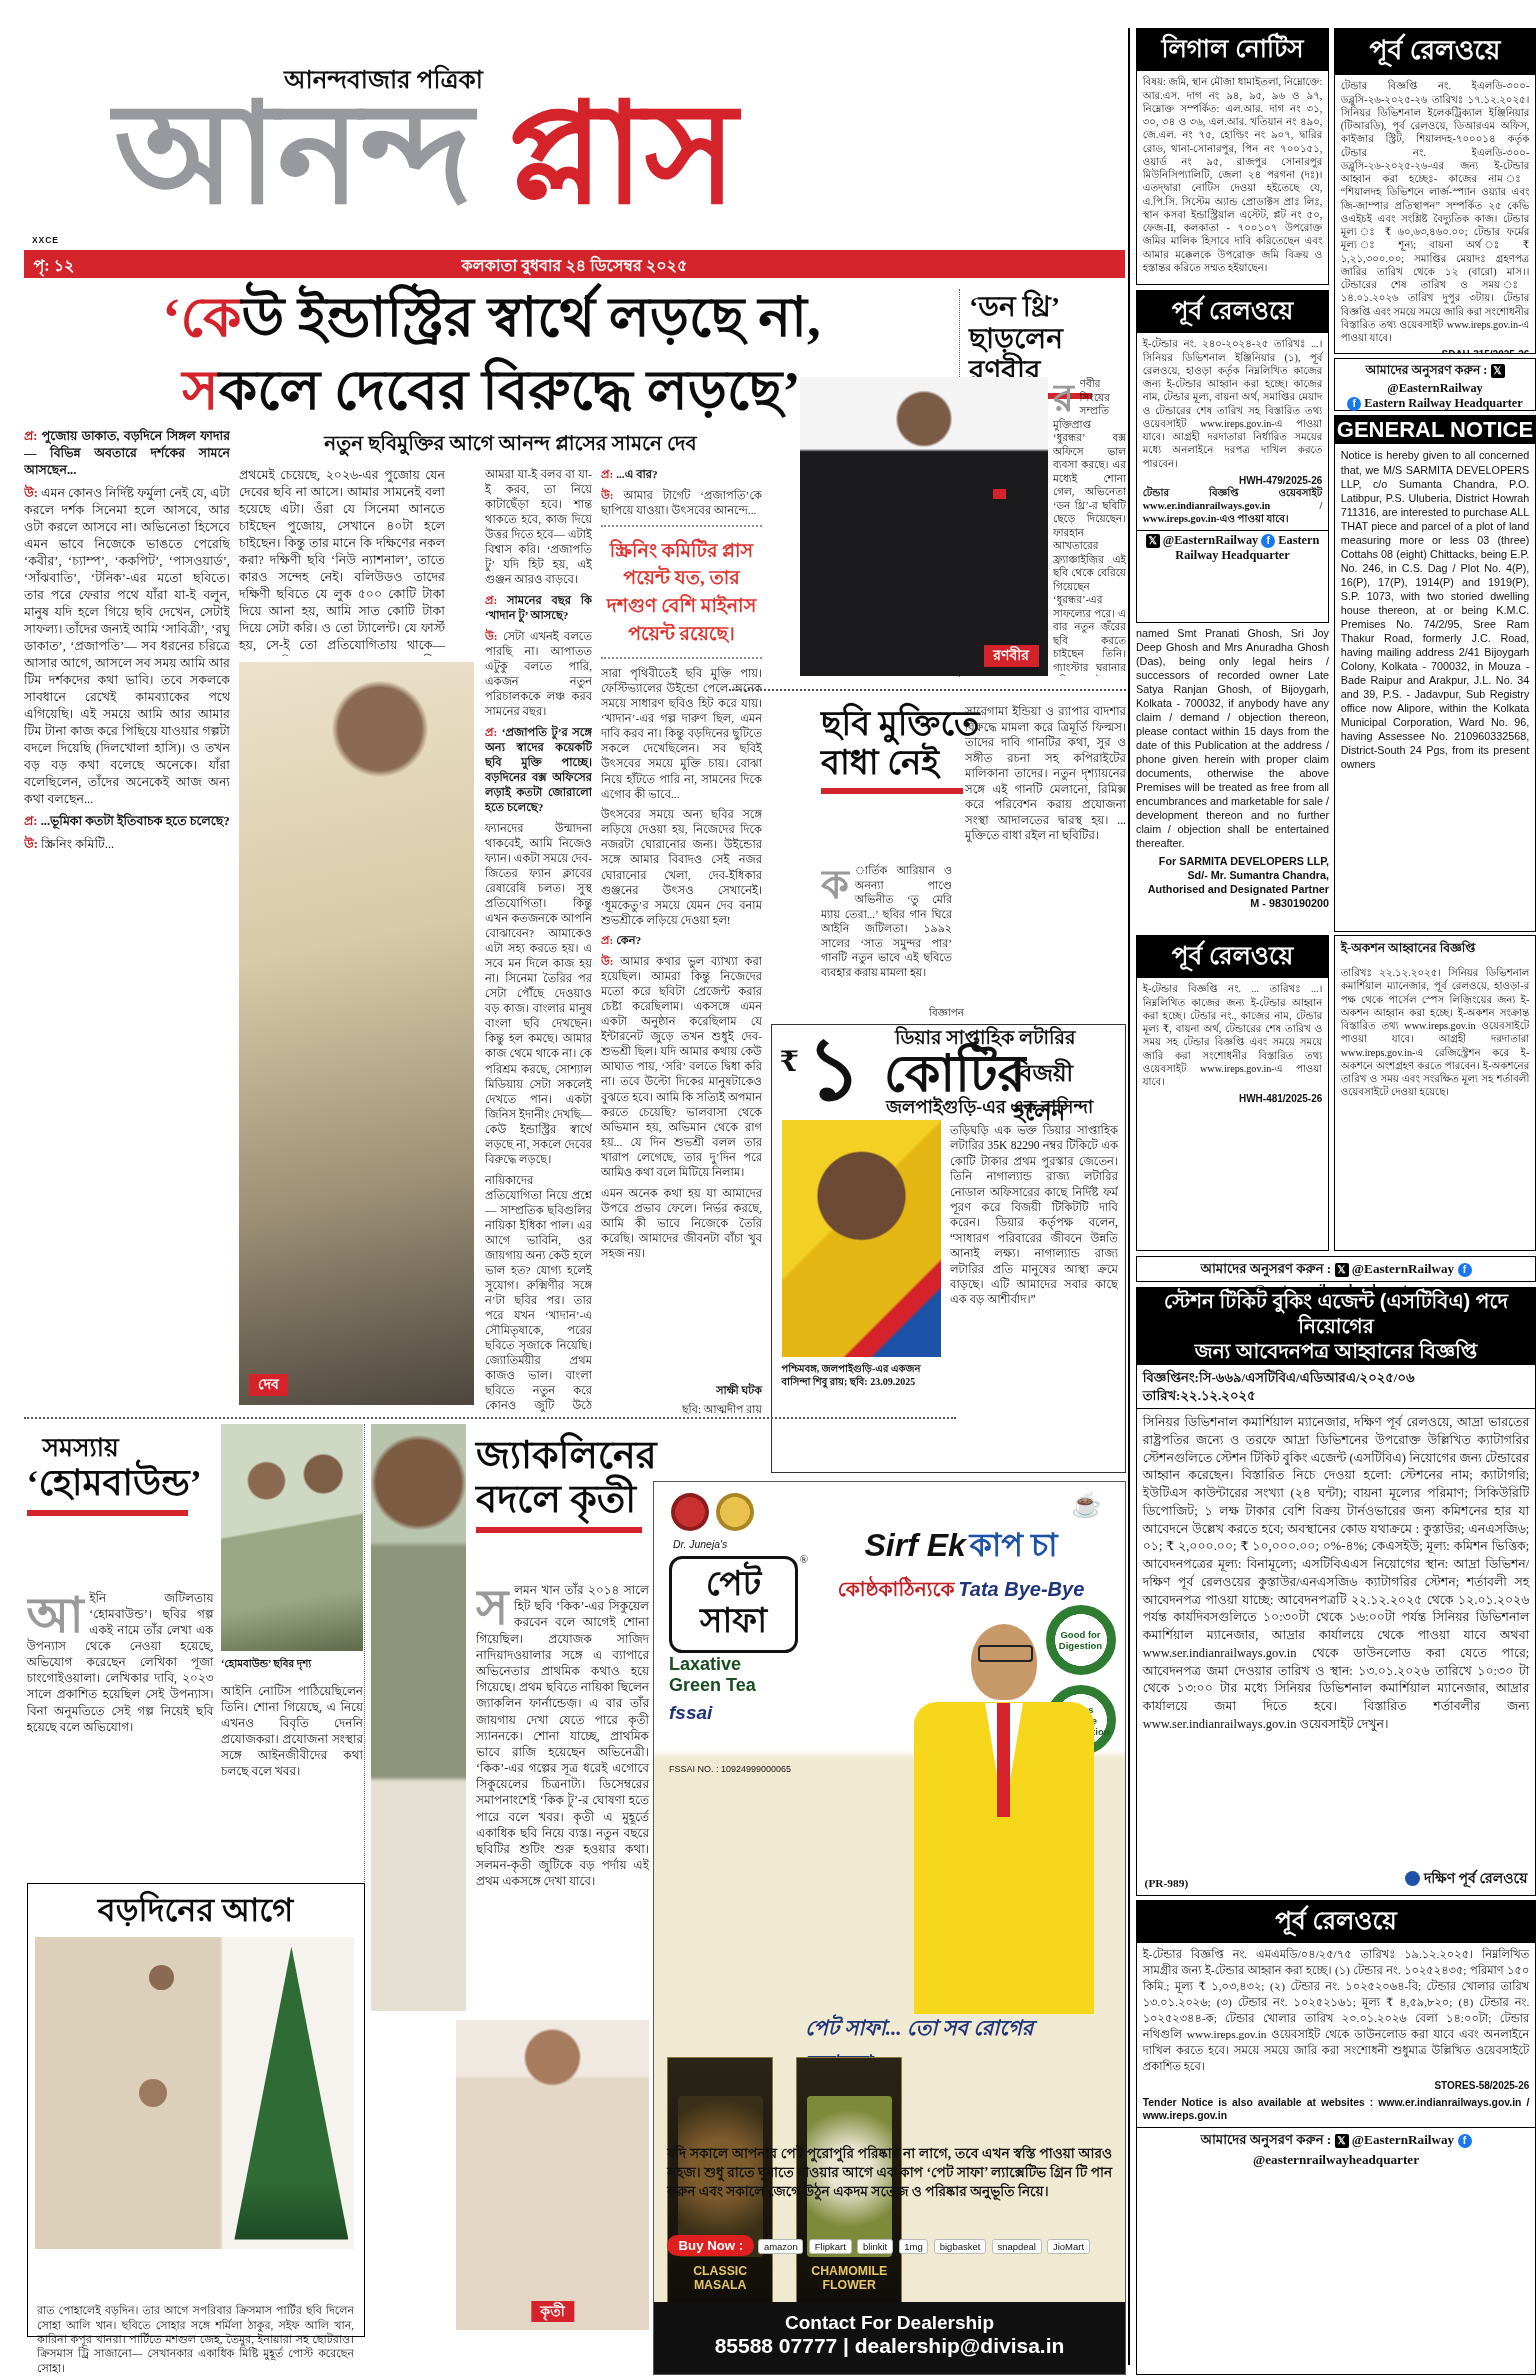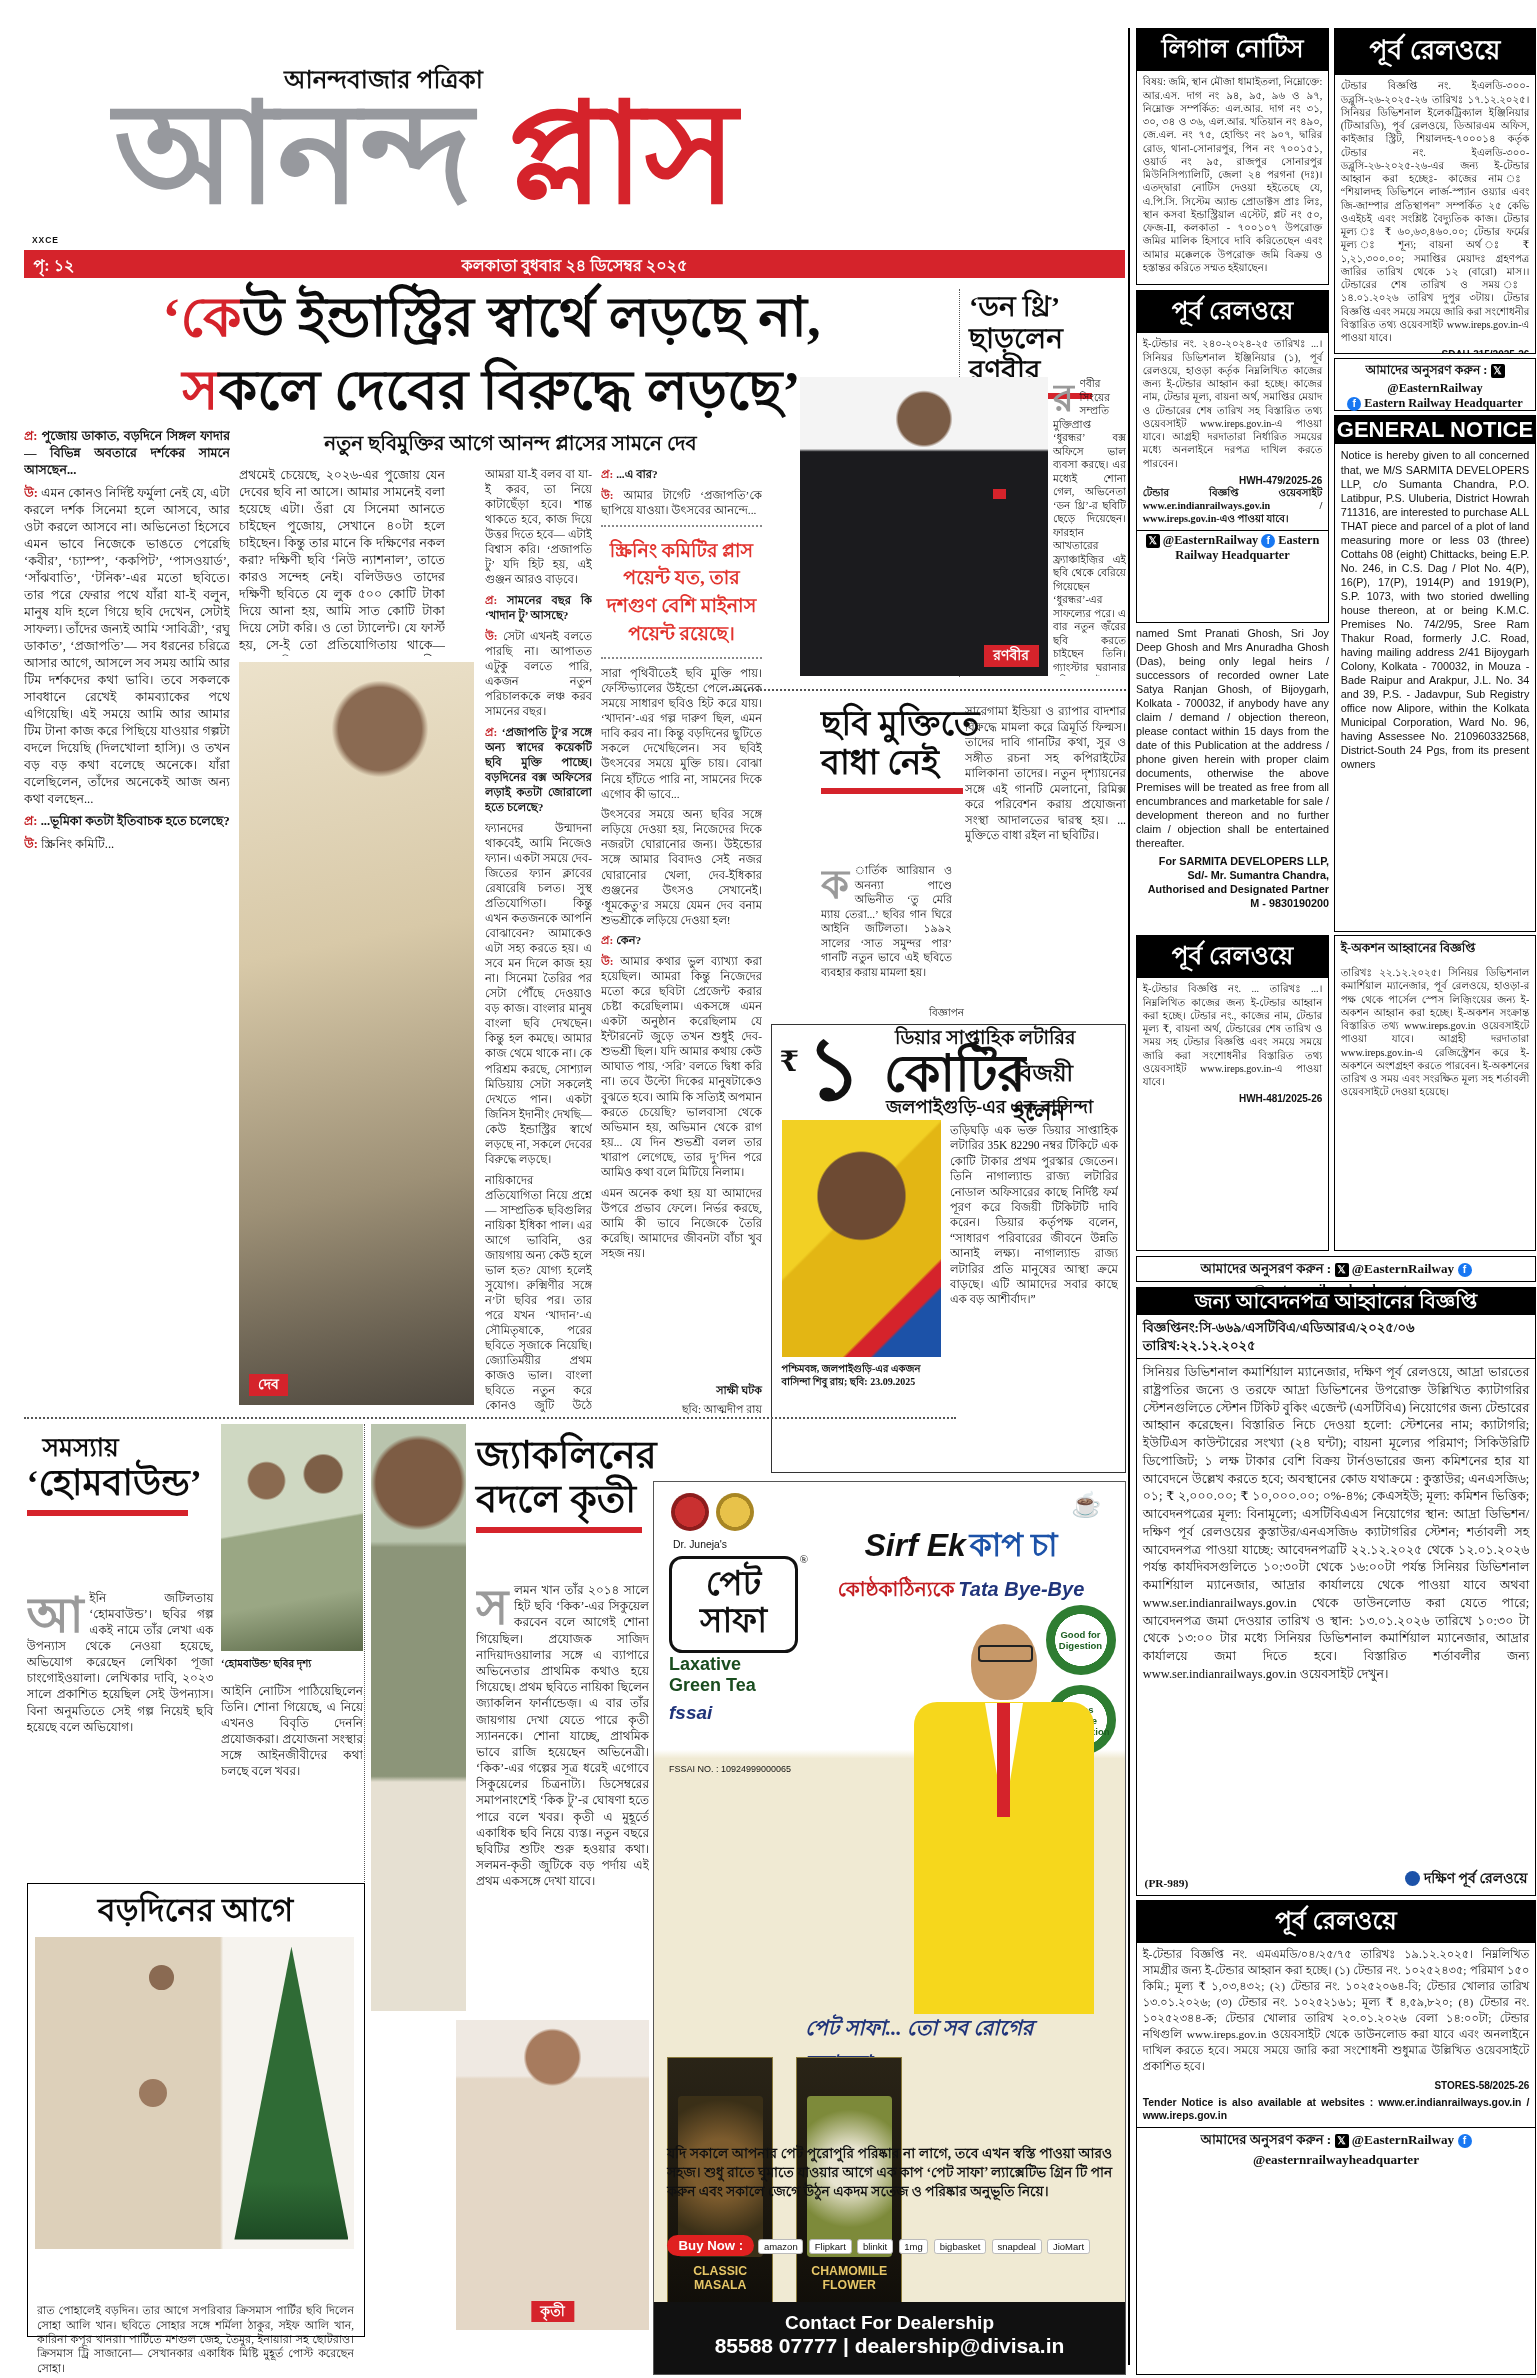--- a/index.html
+++ b/index.html
@@ -228,21 +228,21 @@
     <div class="just ovh" style="margin:318px 9.5px 0 9.5px;padding-top:57px;font-size:11px;line-height:1.3;">রাত পোহালেই বড়দিন। তার আগে সপরিবার ক্রিসমাস পার্টির ছবি দিলেন সোহা আলি খান। ছবিতে সোহার সঙ্গে শর্মিলা ঠাকুর, সইফ আলি খান, কারিনা কপূর খানরা। পার্টিতে মশগুল জেহ, তৈমুর, ইনায়ারা সহ ছোটরাও। ক্রিসমাস ট্রি সাজানো— সেখানকার একাধিক মিষ্টি মুহূর্ত পোস্ট করেছেন সোহা।</div>
   </div>
 
   <div class="abs" style="left:653px;top:1481px;width:473px;height:894px;border:1.9px solid #555;box-sizing:border-box;
        background:linear-gradient(180deg,#ffffff 0 30%,#f0ead3 31% 100%);">
 
     <span class="abs" style="left:17px;top:11.4px;width:38px;height:38px;border-radius:50%;
           background:radial-gradient(circle,#c93030 0 55%,#8d1d1d 56%);"></span>
     <span class="abs" style="left:62px;top:11.4px;width:38px;height:38px;border-radius:50%;
           background:radial-gradient(circle,#e8c24a 0 55%,#a88624 56%);"></span>
-    <div class="abs sans" style="left:19px;top:57px;font-size:10.4px;">Dr. Juneja's</div>
+    <div class="abs sans" style="left:19px;top:57px;font-size:10.4px;font-style:italic;">Dr. Juneja's</div>
 
     <div class="abs" style="left:15px;top:74px;width:123px;height:91px;border:3.8px solid #111;border-radius:13.2px;
          text-align:center;background:#fff;">
       <div style="font-size:34px;font-weight:800;line-height:1.1;margin-top:5.7px;">
         <span>পেট</span><br>
         <span>সাফা</span>
       </div>
       <span class="abs" style="right:-13.2px;top:-5.7px;font-size:11.4px;">®</span>
     </div>
     <div class="abs sans bold" style="left:15px;top:172px;width:123px;font-size:18px;color:#1a4d1f;line-height:1.15;">Laxative Green Tea</div>
@@ -367,20 +367,21 @@
   <div class="abs followbox" style="left:1136px;top:1256px;width:400px;height:25.6px;font-size:13.2px;">
     <span>আমাদের অনুসরণ করুন :</span>
     <span class="xicon">𝕏</span>
     <span>@EasternRailway</span>
     <span class="fbicon">f</span>
     <span>@easternrailwayheadquarter</span>
   </div>
 
   <div class="abs notice" style="left:1136px;top:1287px;width:400px;height:609px;overflow:hidden;">
     <div class="nh" style="font-size:20px;line-height:1.25;">
+      <div>স্টেশন টিকিট বুকিং এজেন্ট (এসটিবিএ) পদে নিয়োগের</div>
       <div>জন্য আবেদনপত্র আহ্বানের বিজ্ঞপ্তি</div>
     </div>
     <div class="nbody bold ctr" style="font-size:13.2px;border-bottom:0.9px solid #000;">বিজ্ঞপ্তিনং:সি-৬৬৯/এসটিবিএ/এডিআরএ/২০২৫/০৬  তারিখ:২২.১২.২০২৫</div>
     <div class="nbody" style="font-size:12.5px;line-height:1.42;">সিনিয়র ডিভিশনাল কমার্শিয়াল ম্যানেজার, দক্ষিণ পূর্ব রেলওয়ে, আদ্রা ভারতের রাষ্ট্রপতির জন্যে ও তরফে আদ্রা ডিভিশনের উপরোক্ত উল্লিখিত ক্যাটাগরির স্টেশনগুলিতে স্টেশন টিকিট বুকিং এজেন্ট (এসটিবিএ) নিয়োগের জন্য টেন্ডারের আহ্বান করেছেন। বিস্তারিত নিচে দেওয়া হলো: স্টেশনের নাম; ক্যাটাগরি; ইউটিএস কাউন্টারের সংখ্যা (২৪ ঘন্টা); বায়না মূল্যের পরিমাণ; সিকিউরিটি ডিপোজিট; ১ লক্ষ টাকার বেশি বিক্রয় টার্নওভারের জন্য কমিশনের হার যা আবেদনে উল্লেখ করতে হবে; অবস্থানের কোড যথাক্রমে : কুস্তাউর; এনএসজি৬; ০১; ₹ ২,০০০.০০; ₹ ১০,০০০.০০; ০%-৪%; কেএসইউ; মূল্য: কমিশন ভিত্তিক; আবেদনপত্রের মূল্য: বিনামূল্যে; এসটিবিএএস নিয়োগের স্থান: আদ্রা ডিভিশন/দক্ষিণ পূর্ব রেলওয়ের কুস্তাউর/এনএসজি৬ ক্যাটাগরির স্টেশন; শর্তাবলী সহ আবেদনপত্র পাওয়া যাচ্ছে: আবেদনপত্রটি ২২.১২.২০২৫ থেকে ১২.০১.২০২৬ পর্যন্ত কার্যদিবসগুলিতে ১০:৩০টা থেকে ১৬:০০টা পর্যন্ত সিনিয়র ডিভিশনাল কমার্শিয়াল ম্যানেজার, আদ্রার কার্যালয়ে থেকে পাওয়া যাবে অথবা www.ser.indianrailways.gov.in থেকে ডাউনলোড করা যেতে পারে; আবেদনপত্র জমা দেওয়ার তারিখ ও স্থান: ১৩.০১.২০২৬ তারিখে ১০:৩০ টা থেকে ১৩:০০ টার মধ্যে সিনিয়র ডিভিশনাল কমার্শিয়াল ম্যানেজার, আদ্রার কার্যালয়ে জমা দিতে হবে। বিস্তারিত শর্তাবলীর জন্য www.ser.indianrailways.gov.in ওয়েবসাইট দেখুন।</div>
     <div class="abs" style="left:7.6px;bottom:5.7px;font-size:11.4px;font-weight:bold;">(PR-989)</div>
     <div class="abs bold" style="right:7.6px;bottom:3.8px;font-size:14px;">
       <span style="display:inline-block;width:15px;height:15px;border-radius:50%;background:#1c52a8;vertical-align:-2.8px;"></span>
       <span>দক্ষিণ পূর্ব রেলওয়ে</span>
     </div>
   </div>

